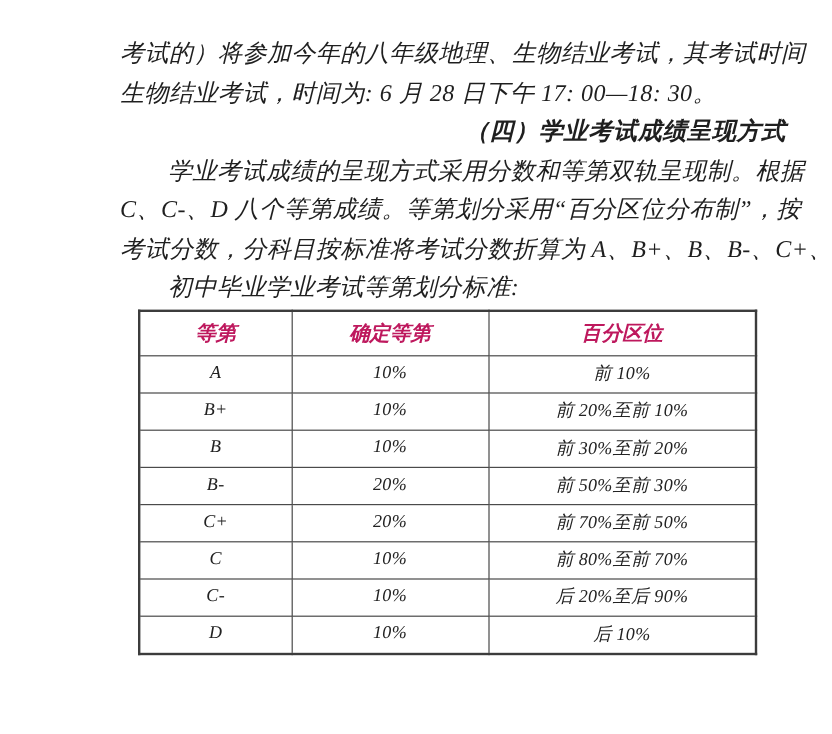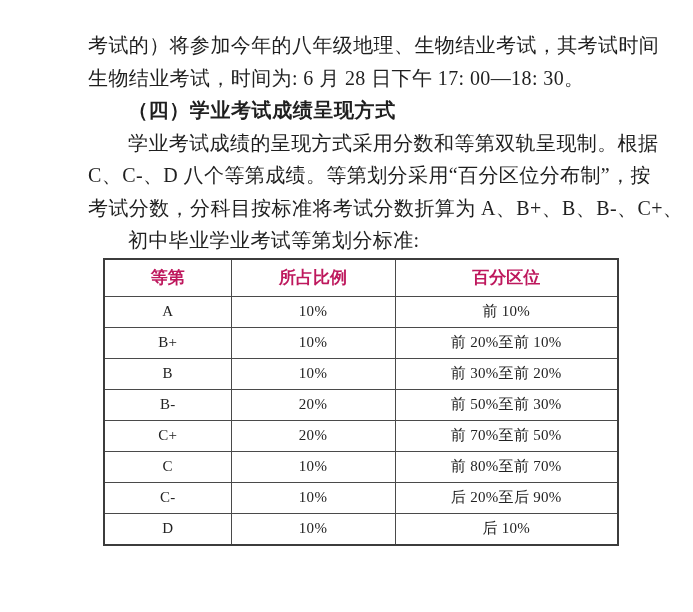--- a/index.html
+++ b/index.html
@@ -11,38 +11,40 @@
     position: relative;
     width: 693px;
     height: 612px;
     background: #ffffff;
     overflow: hidden;
     font-family: "Liberation Serif", serif;
     color: #1f1f1f;
   }
   .content {
     position: absolute;
-    left: 88px;
+    left: 100px;
     top: 29px;
     width: 555px;
+    font-style: italic;
   }
   .tline {
     font-size: 20px;
     line-height: 32.5px;
     letter-spacing: 0.4px;
     white-space: nowrap;
     color: #1f1f1f;
   }
   .indent {
     text-indent: 40px;
   }
   .heading {
     font-family: "Liberation Sans", sans-serif;
     font-weight: 700;
     letter-spacing: 0.6px;
+    text-align: right;
   }
   .grade-table {
     border-collapse: collapse;
     table-layout: fixed;
     margin-left: 15px;
     margin-top: 1px;
     width: 514px;
     border: 2px solid #3c3c3c;
   }
   .grade-table col.c1 { width: 127px; }
@@ -93,21 +95,21 @@
 
     <table class="grade-table">
       <colgroup>
         <col class="c1">
         <col class="c2">
         <col class="c3">
       </colgroup>
       <thead>
         <tr>
           <th>等第</th>
-          <th>所占比例</th>
+          <th>确定等第</th>
           <th>百分区位</th>
         </tr>
       </thead>
       <tbody>
         <tr>
           <td>A</td>
           <td>10%</td>
           <td>前 10%</td>
         </tr>
         <tr>

